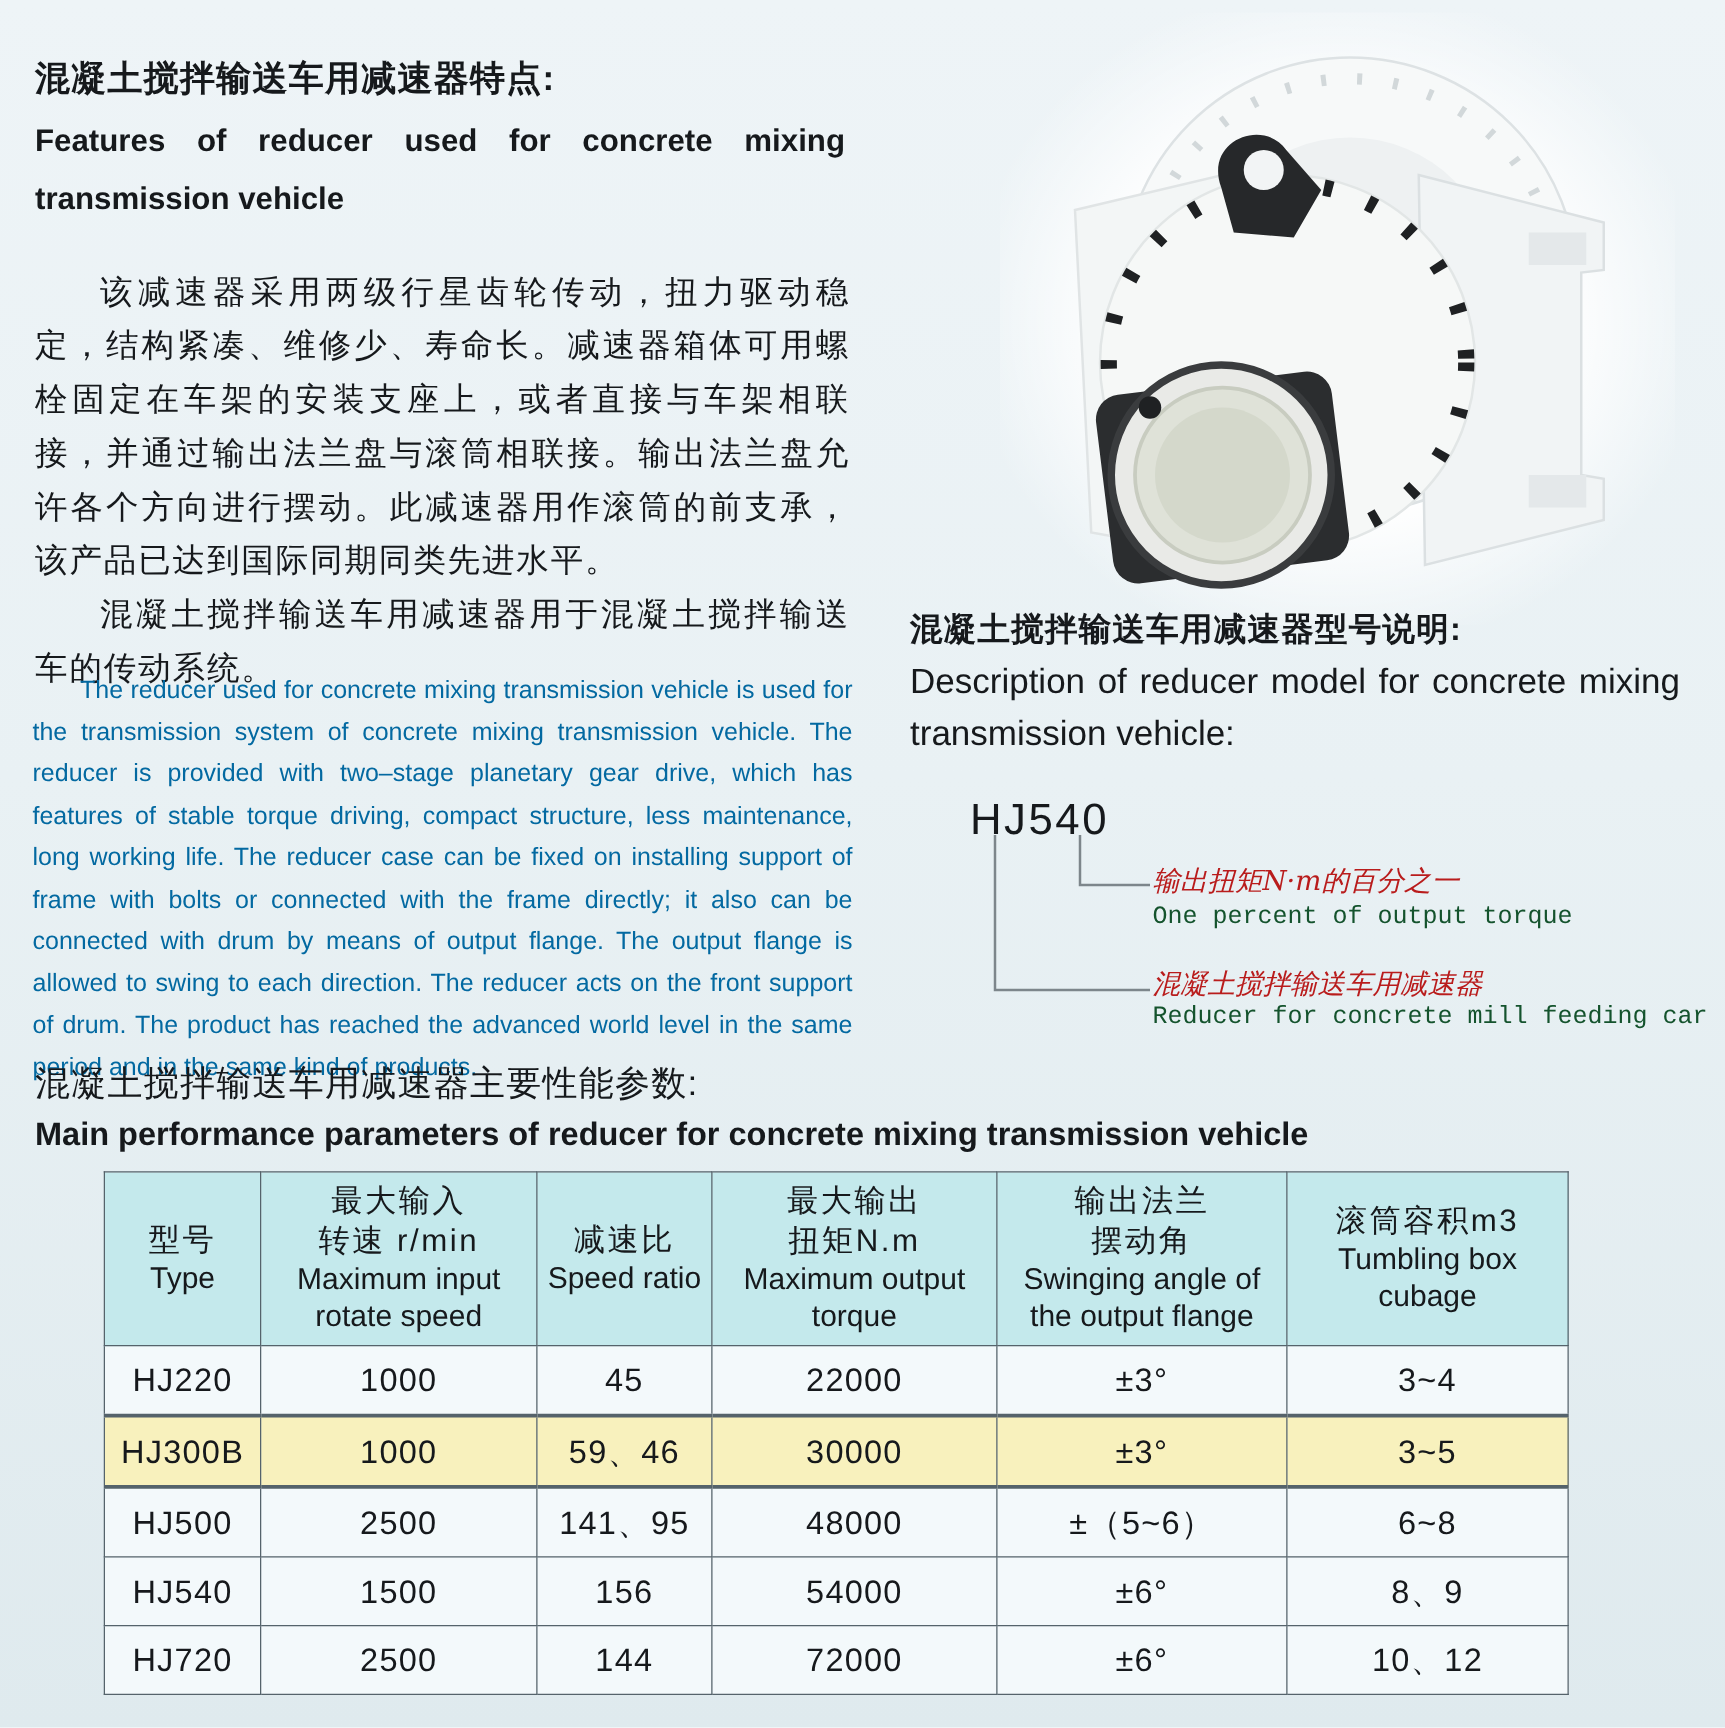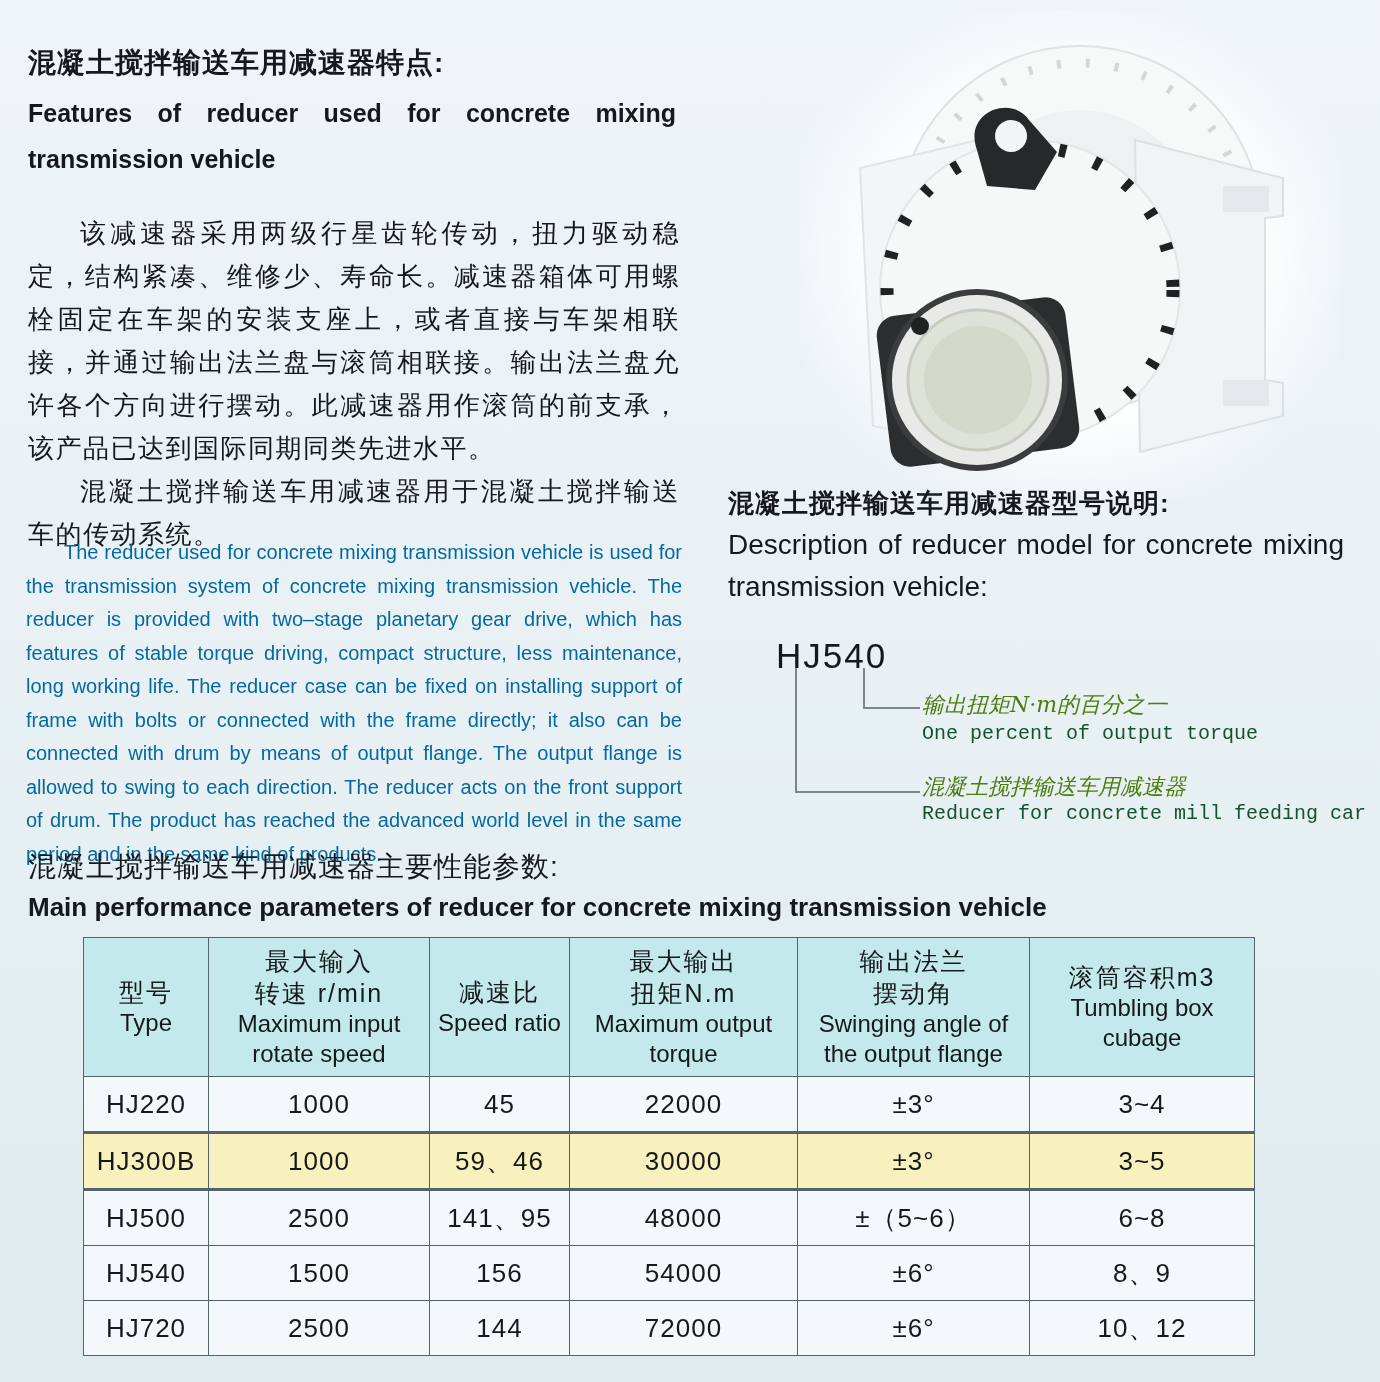--- a/index.html
+++ b/index.html
@@ -31,21 +31,21 @@
   .photo-backdrop{left:800px;top:10px;width:540px;height:490px;
     background:radial-gradient(ellipse at 50% 50%, #ffffff 45%, rgba(255,255,255,0) 78%);}
   .product-photo{left:825px;top:28px;}
   
   .model-zh-heading{left:728px;top:486px;width:640px;font-size:26px;font-weight:bold;letter-spacing:1px;}
   .model-en-heading{left:728px;top:524px;width:616px;font-size:28px;font-weight:normal;line-height:42px;text-align:justify;}
   .model-code{left:776px;top:636px;font-size:35px;letter-spacing:2px;}
   .model-code .num{}
   .connector-svg{left:780px;top:652px;}
   .ann{left:922px;white-space:nowrap;}
-  .ann-zh{font-family:"DejaVu Serif","Liberation Serif",serif;font-style:italic;font-size:22px;color:#4d7c0f;}
+  .ann-zh{font-family:"DejaVu Serif","Liberation Serif",serif;font-style:italic;font-size:22px;color:#b91c1c;}
   .ann-en{font-family:"Liberation Mono","DejaVu Sans Mono",monospace;font-size:20px;color:#14532d;}
   .ann1-zh{top:690px;}
   .ann1-en{top:722px;}
   .ann2-zh{top:772px;text-align:center;}
   .ann2-en{top:802px;}
   
   .param-zh-heading{left:28px;top:848px;width:900px;font-size:28px;font-weight:normal;letter-spacing:1px;}
   .param-en-heading{left:28px;top:892px;width:1330px;font-size:26px;font-weight:bold;}
   table.params{
     left:83px;top:937px;width:1171px;border-collapse:collapse;table-layout:fixed;

